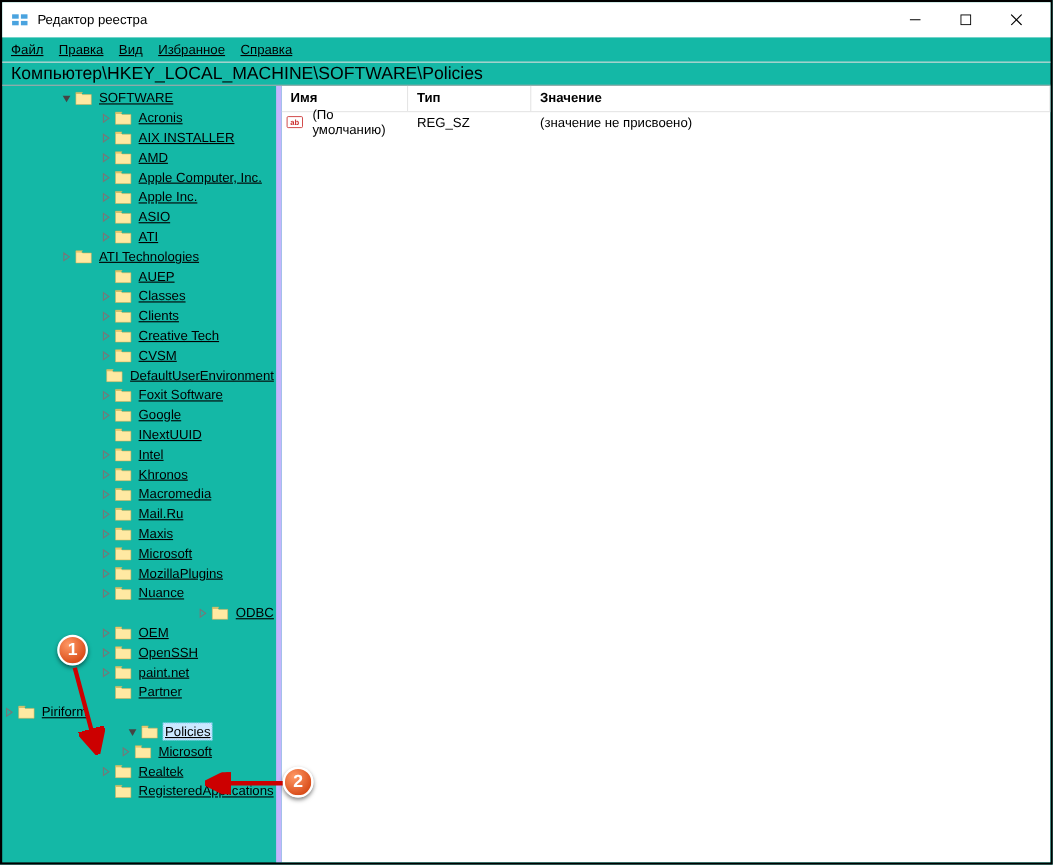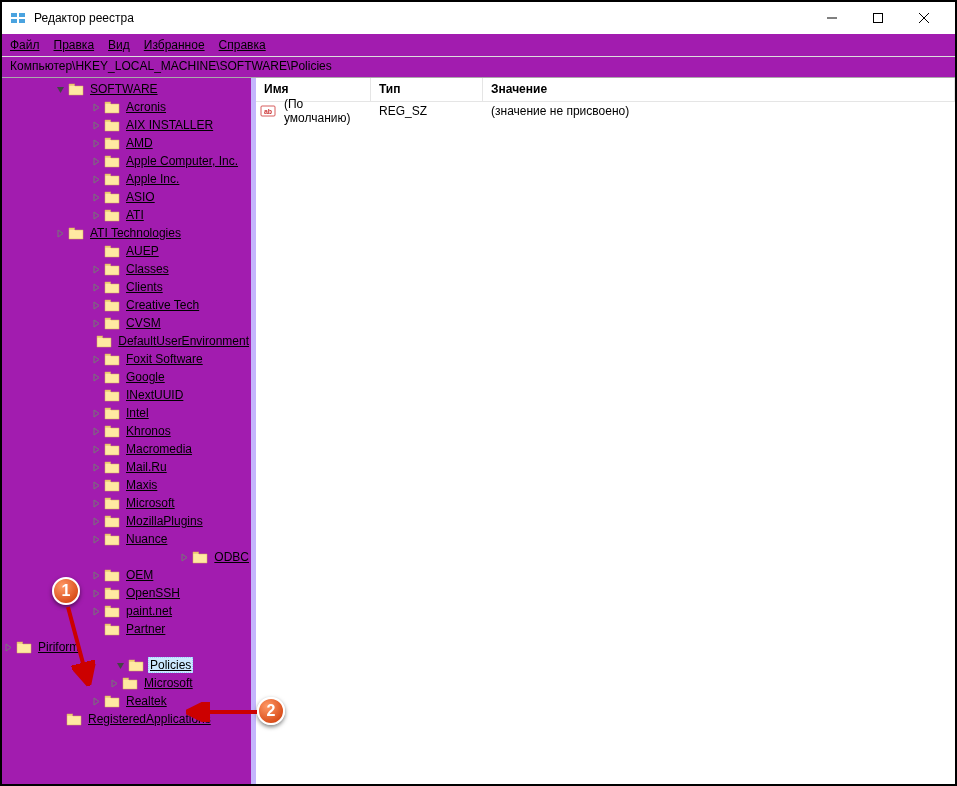--- a/index.html
+++ b/index.html
@@ -1,26 +1,26 @@
 <!DOCTYPE html>
 <html><head>
 <meta charset="utf-8">
 <style>
 * { margin: 0; padding: 0; box-sizing: border-box; }
 body { font-family: "Segoe UI", Tahoma, sans-serif; font-size: 12px; background: #fff; color: #000; }
-.window { width: 957px; height: 786px; border: 2px solid #000; background: #a21caf; position: relative; display: flex; flex-direction: column; }
+.window { width: 957px; height: 786px; border: 2px solid #000; background: #14b8a6; position: relative; display: flex; flex-direction: column; }
 .titlebar { height: 32px; display: flex; align-items: center; padding: 0 8px; background: #fff; }
 .titlebar .app-icon { width: 16px; height: 16px; margin-right: 8px; }
 .titlebar .title { flex: 1; font-size: 12px; }
 .win-controls { display: flex; gap: 0; }
 .win-btn { width: 46px; height: 30px; display: flex; align-items: center; justify-content: center; cursor: pointer; }
 .menubar { height: 22px; display: flex; align-items: center; padding: 0 8px; gap: 14px; border-bottom: 1px solid transparent; }
 .menubar span { cursor: pointer; }
 .menubar .mkey { text-decoration: underline; }
-.addressbar { height: 22px; padding: 2px 8px; border-top: 1px solid #ddd; border-bottom: 1px solid #aaa; font-size: 12px; }
+.addressbar { height: 22px; padding: 2px 8px; border-top: 1px solid #ddd; border-bottom: 1px solid #aaa; font-size: 16px; }
 .content { flex: 1; display: flex; overflow: hidden; }
 .tree-panel { width: 254px; border-right: 5px solid #c4b5fd; position: relative; display: flex; text-decoration: underline; }
 .tree-scroll { flex: 1; overflow-y: auto; overflow-x: hidden; padding: 2px 0; }
 .tree-scroll::-webkit-scrollbar { width: 17px; }
 .tree-scroll::-webkit-scrollbar-track { background: #f0f0f0; }
 .tree-scroll::-webkit-scrollbar-thumb { background: #c1c1c1; border: 1px solid #a8a8a8; }
 .tree-node { display: flex; align-items: center; height: 18px; white-space: nowrap; cursor: pointer; }
 .expander { width: 12px; height: 12px; display: inline-flex; align-items: center; justify-content: center; margin-right: 2px; }
 .expander svg { width: 9px; height: 9px; }
 .folder-icon { width: 16px; height: 14px; margin-right: 4px; flex-shrink: 0; }
@@ -483,21 +483,21 @@
               <svg viewBox="0 0 9 9">
                 <path d="M2 1 L7 4.5 L2 8 Z" fill="none" stroke="#777" stroke-width="1"></path>
               </svg>
             </span>
             <span class="folder-icon"><svg viewBox="0 0 16 14">
                 <path d="M1 3 L6 3 L7 4 L15 4 L15 13 L1 13 Z" fill="#ffe9a2" stroke="#d4b05a" stroke-width="0.5"></path>
                 <path d="M1 3 L6 3 L7 2 L1 2 Z" fill="#ffdd77" stroke="#d4b05a" stroke-width="0.5"></path>
               </svg></span>
             <span class="node-label">Realtek</span>
           </div>
-          <div class="tree-node" style="padding-left: 50px;">
+          <div class="tree-node" style="padding-left: 88px;">
             <span class="expander"></span>
             <span class="folder-icon"><svg viewBox="0 0 16 14">
                 <path d="M1 3 L6 3 L7 4 L15 4 L15 13 L1 13 Z" fill="#ffe9a2" stroke="#d4b05a" stroke-width="0.5"></path>
                 <path d="M1 3 L6 3 L7 2 L1 2 Z" fill="#ffdd77" stroke="#d4b05a" stroke-width="0.5"></path>
               </svg></span>
             <span class="node-label">RegisteredApplications</span>
           </div>
         </div>
     </div>
     <div class="list-panel">

